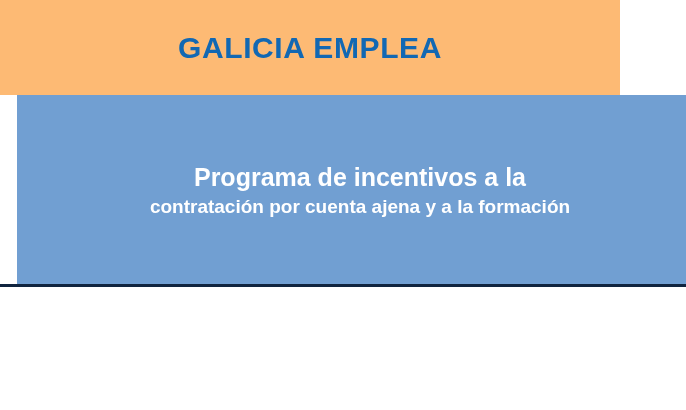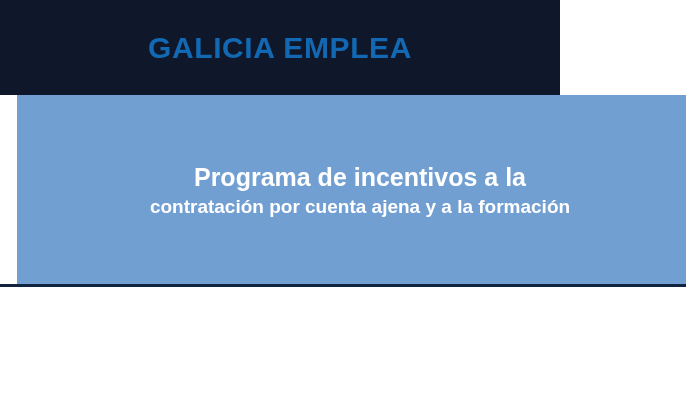--- a/index.html
+++ b/index.html
@@ -13,23 +13,23 @@
     position: relative;
     overflow: hidden;
     font-family: "Liberation Sans", sans-serif;
   }
 
   
   .header-zone {
     position: absolute;
     left: 0;
     top: 0;
-    width: 560px;
+    width: 620px;
     height: 95px;
-    background: #0f172a;
+    background: #fdba74;
     display: flex;
     align-items: center;
     justify-content: center;
   }
   .program-title {
     font-family: "Liberation Sans", sans-serif;
     font-weight: bold;
     font-size: 30px;
     letter-spacing: 0.6px;
     color: #1268b3;

